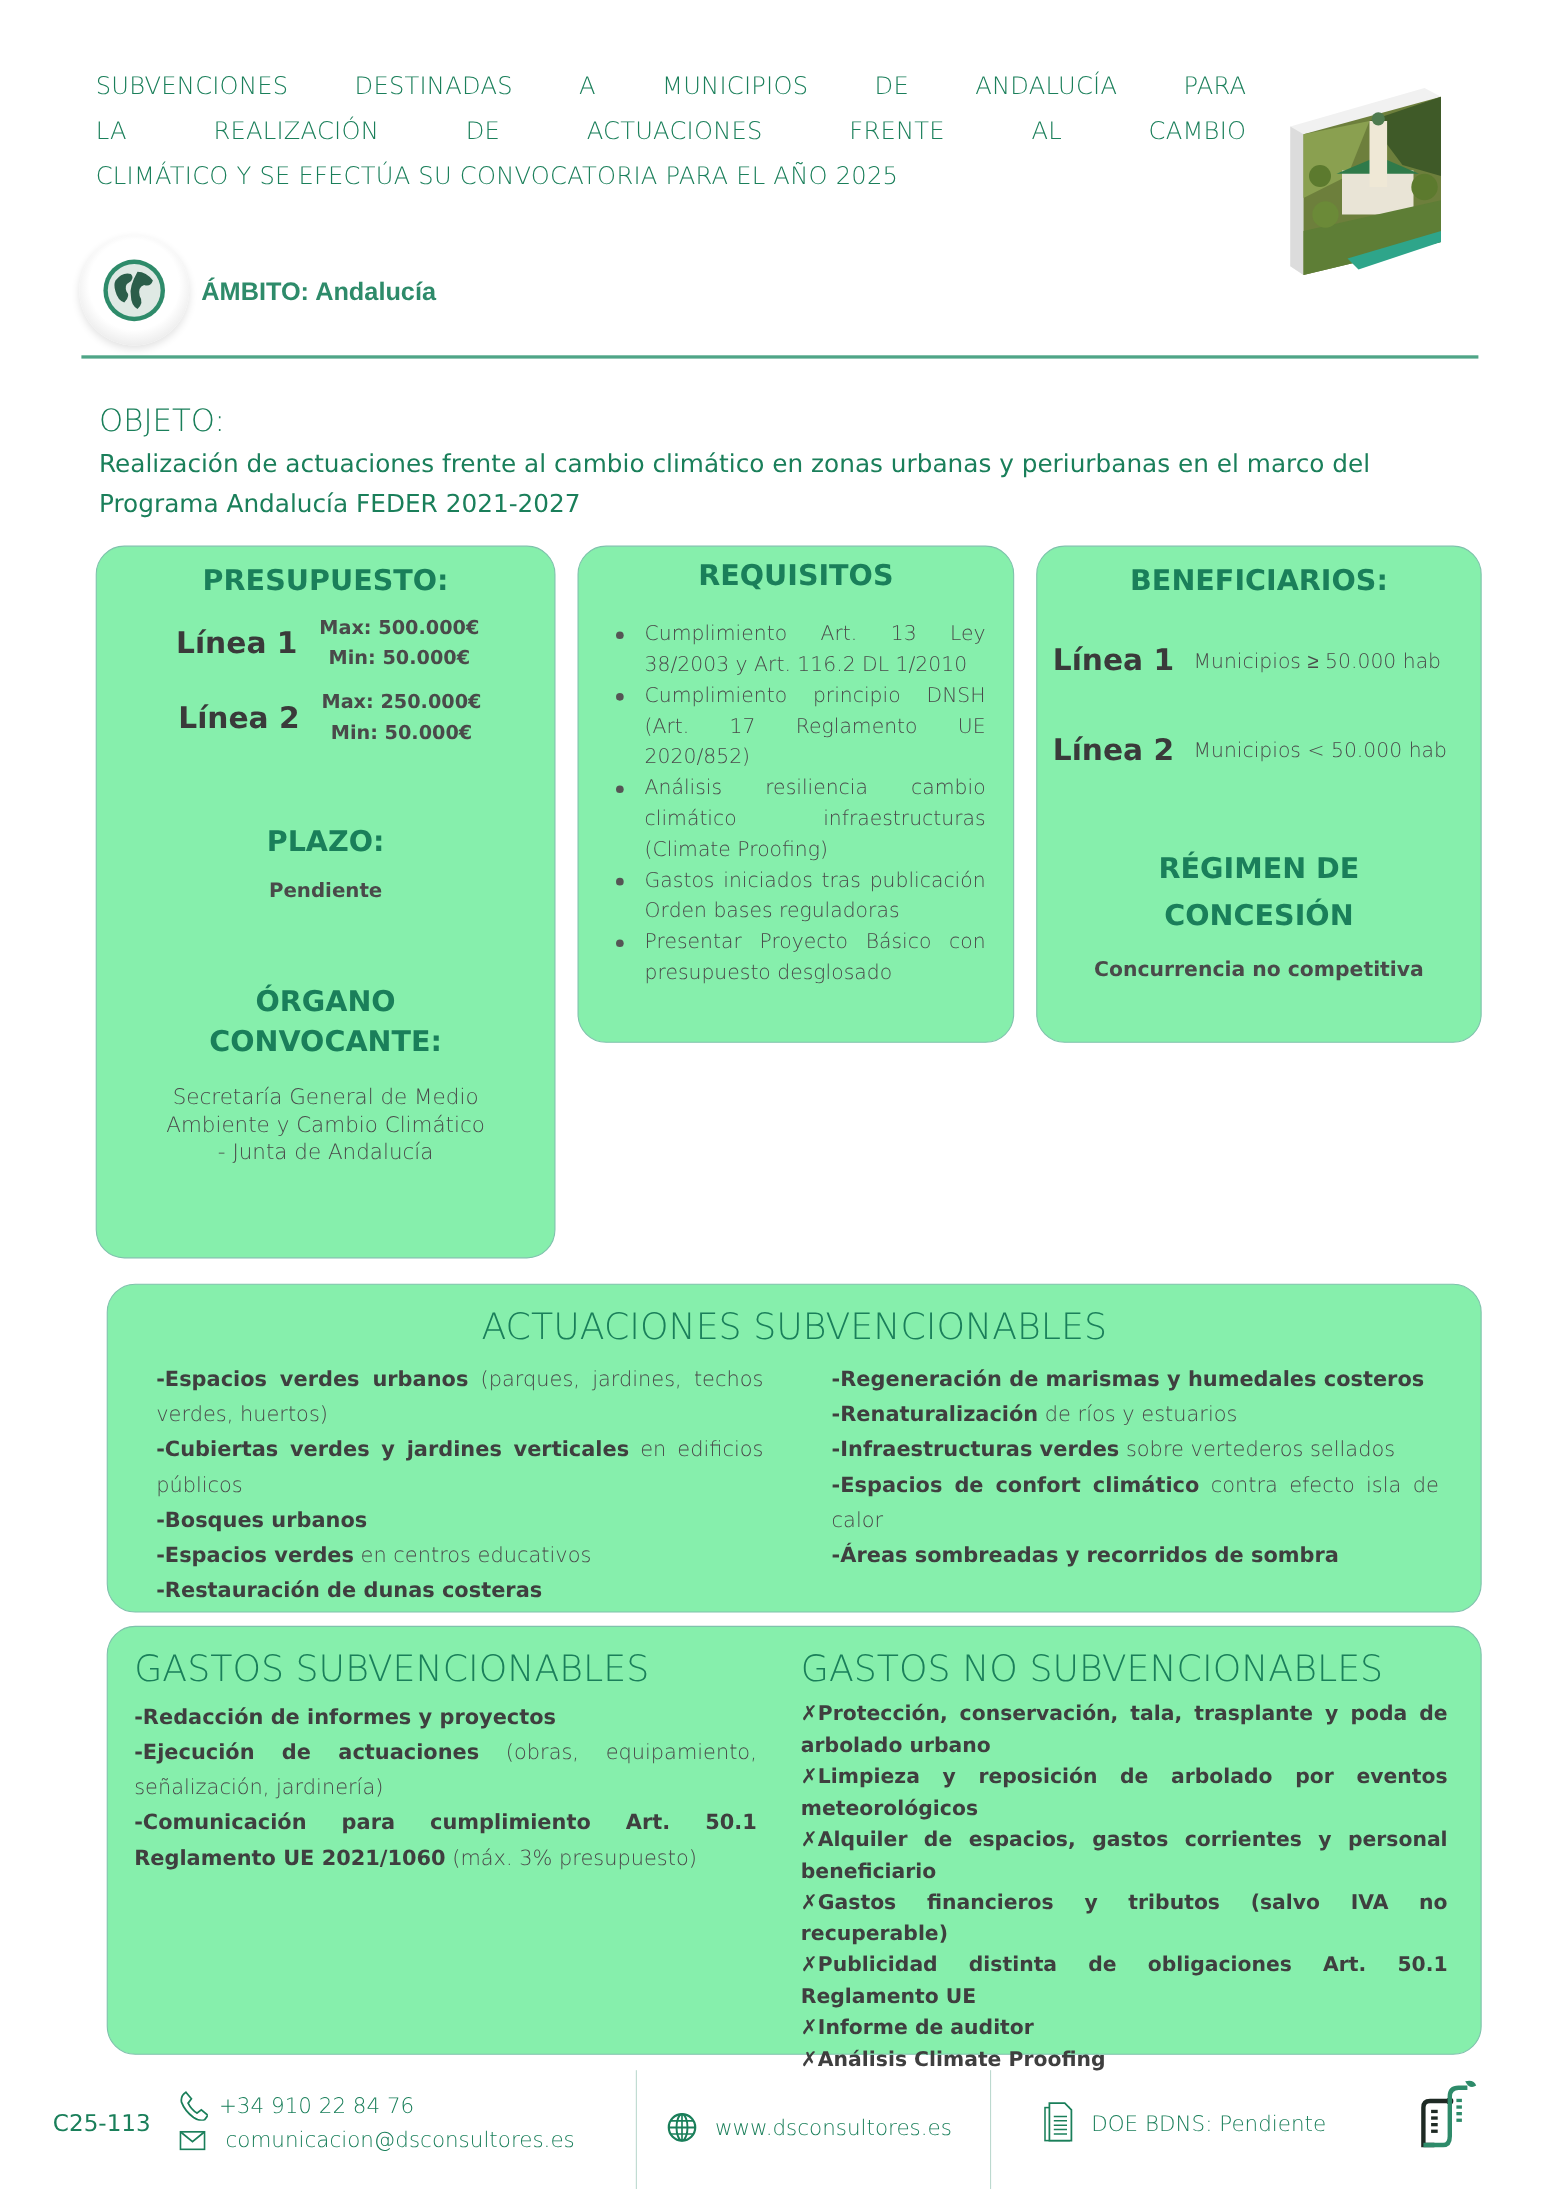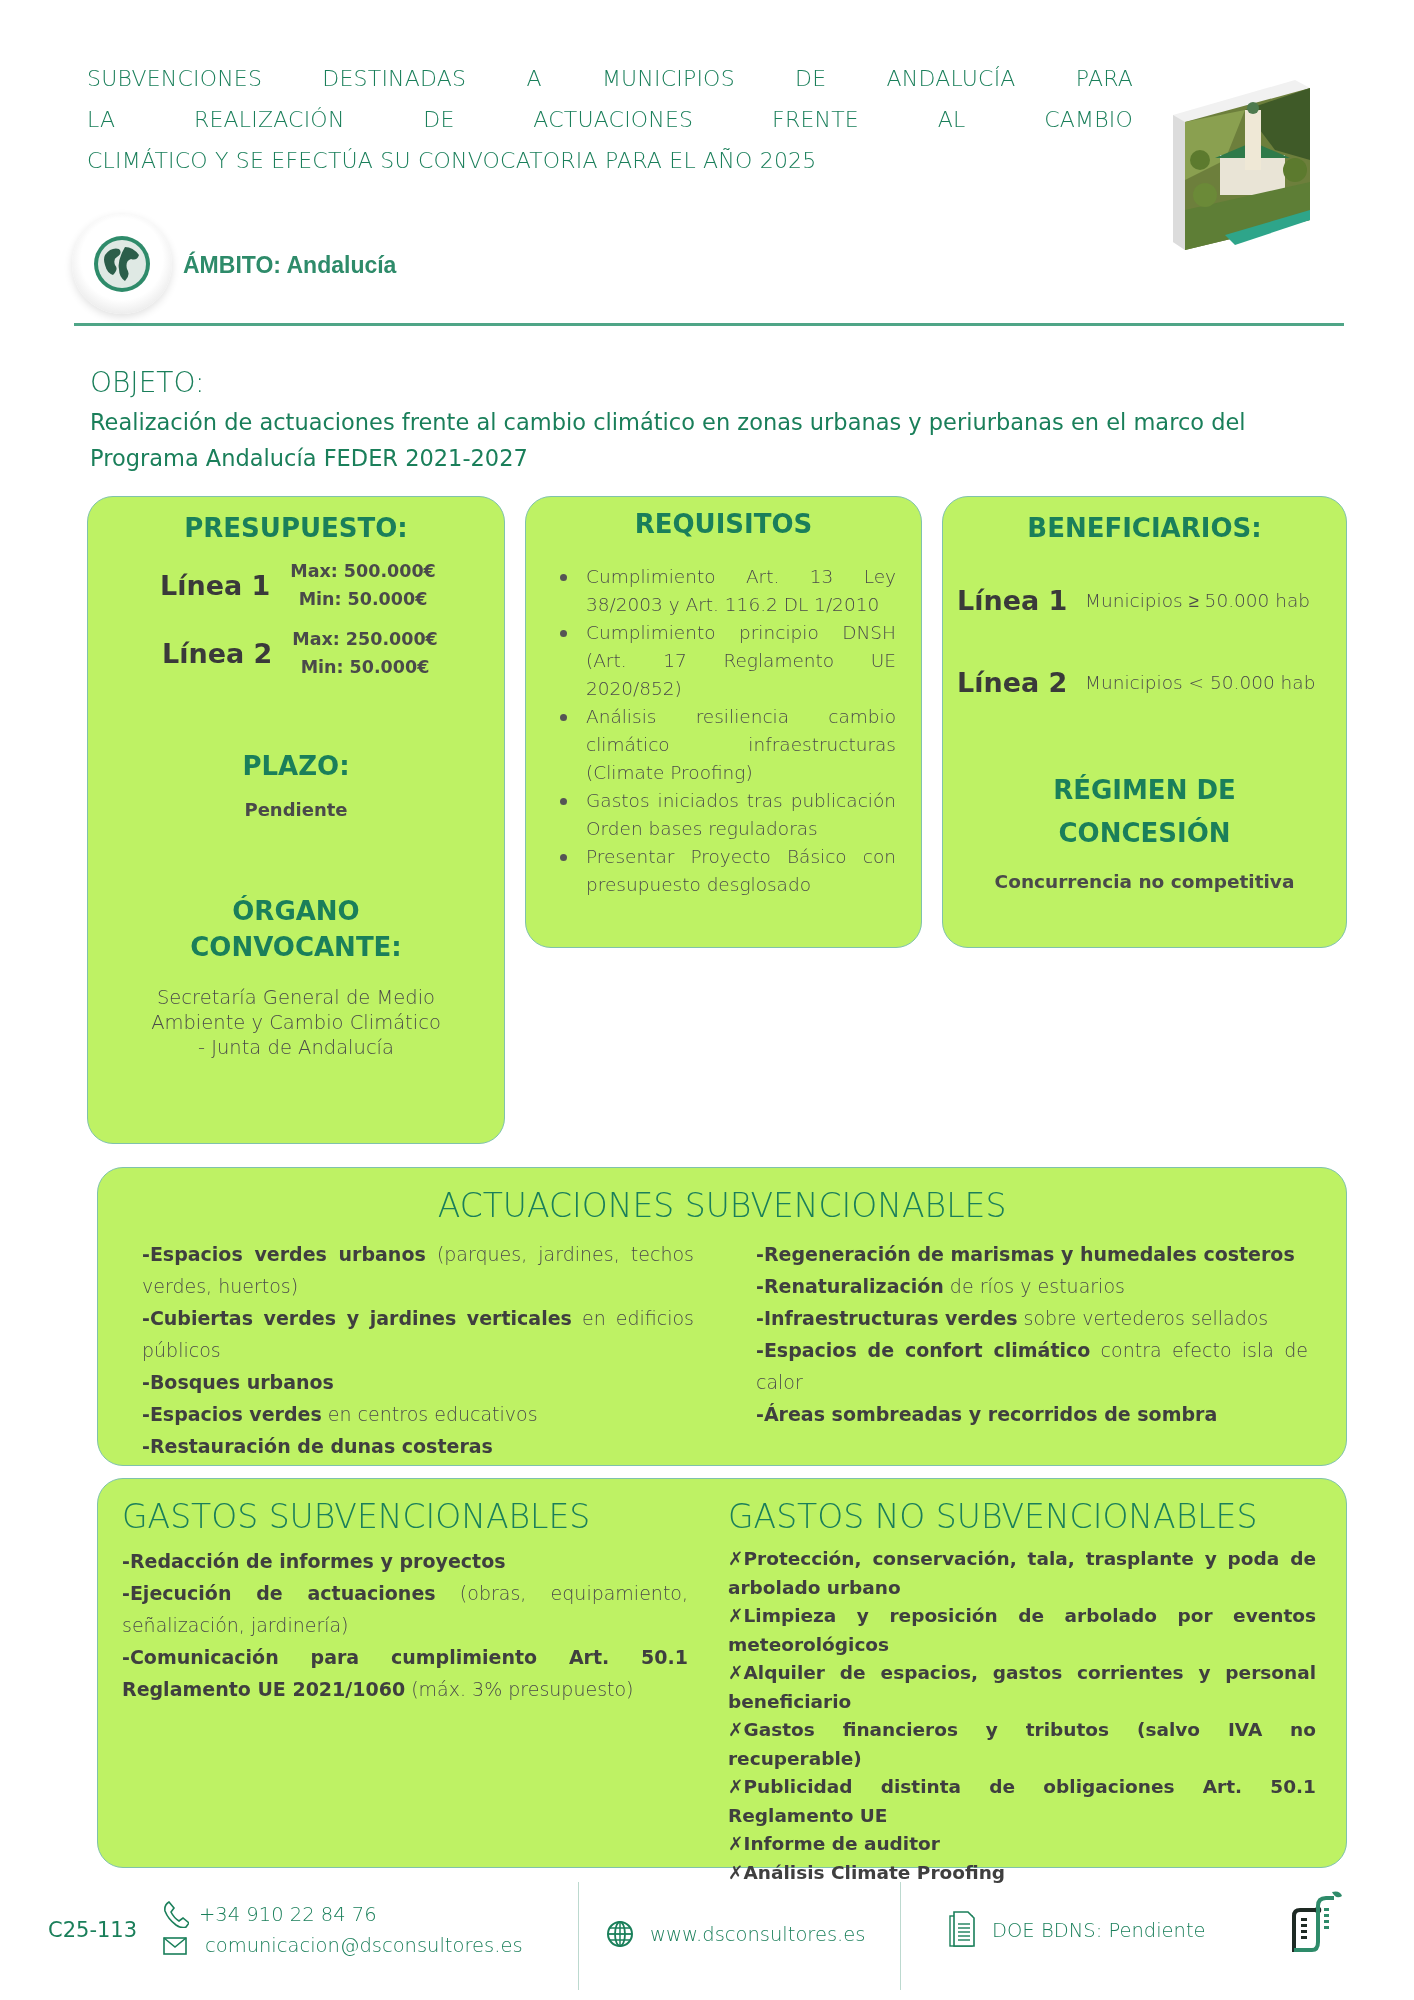--- a/index.html
+++ b/index.html
@@ -28,21 +28,21 @@
   .ambito-label {
     left: 183px; top: 252px; font-size: 23px; font-weight: bold; color: #2e8b6a;
   }
   .rule { left: 74px; top: 323px; width: 1270px; height: 3px; background: #4fa587; }
 
   
   .objeto-h { left: 90px; top: 366px; font-family: "DejaVu Sans", sans-serif; font-size: 28px; color: #1a7f5a; font-weight: 300; }
   .objeto-t { left: 90px; top: 404px; width: 1230px; font-family: "DejaVu Sans", sans-serif; font-size: 22.5px; line-height: 36px; color: #1a7f5a; }
 
   
-  .card { border: 1.5px solid #7fc2ac; border-radius: 26px; background: #bef264; }
+  .card { border: 1.5px solid #7fc2ac; border-radius: 26px; background: #86efac; }
   .card-h { font-size: 26px; font-weight: bold; color: #1a7f5a; text-align: center; font-family: "DejaVu Sans", sans-serif; }
 
   .c1 { left: 87px; top: 496px; width: 418px; height: 648px; }
   .c2 { left: 525px; top: 496px; width: 397px; height: 452px; }
   .c3 { left: 942px; top: 496px; width: 405px; height: 452px; }
 
   .line-row { position: absolute; display: flex; align-items: center; }
   .line-lbl { font-family: "DejaVu Sans", sans-serif; font-weight: bold; font-size: 27px; color: #3a3a3a; }
   .line-val { font-family: "DejaVu Sans", sans-serif; font-size: 17.5px; color: #4a4a4a; text-align: center; line-height: 28px; font-weight: 700; }
   .small-bold { font-family: "DejaVu Sans", sans-serif; font-weight: bold; font-size: 18px; color: #4a4a4a; text-align: center; }

